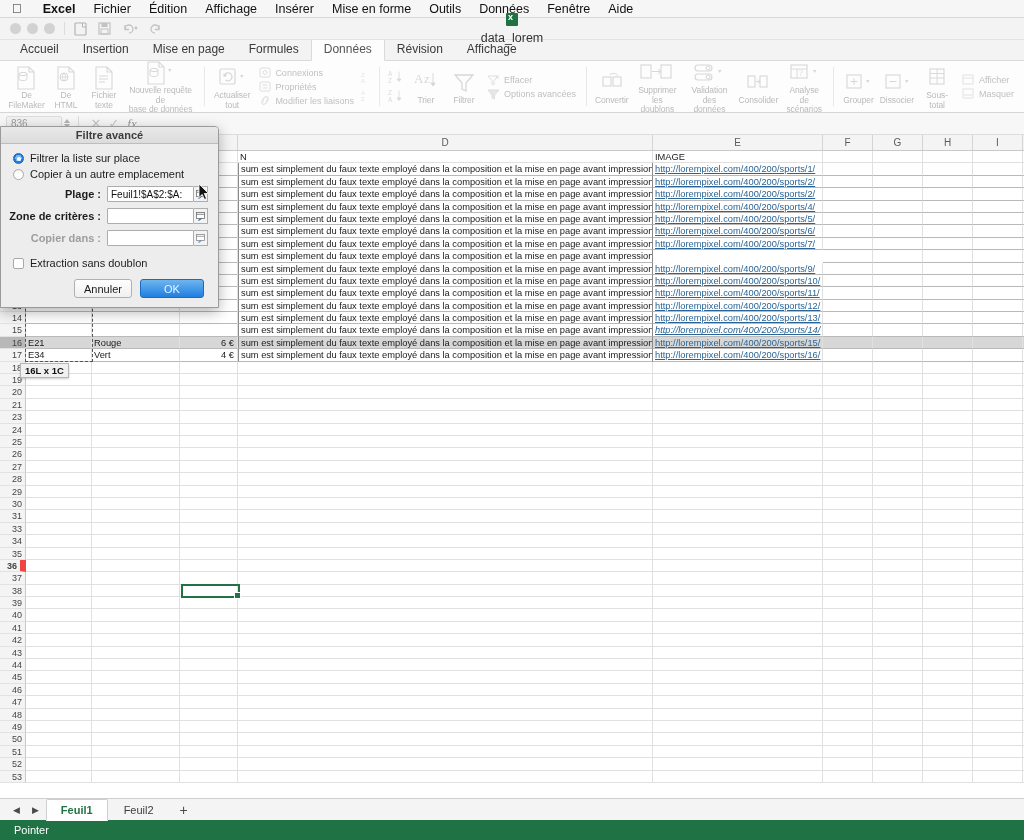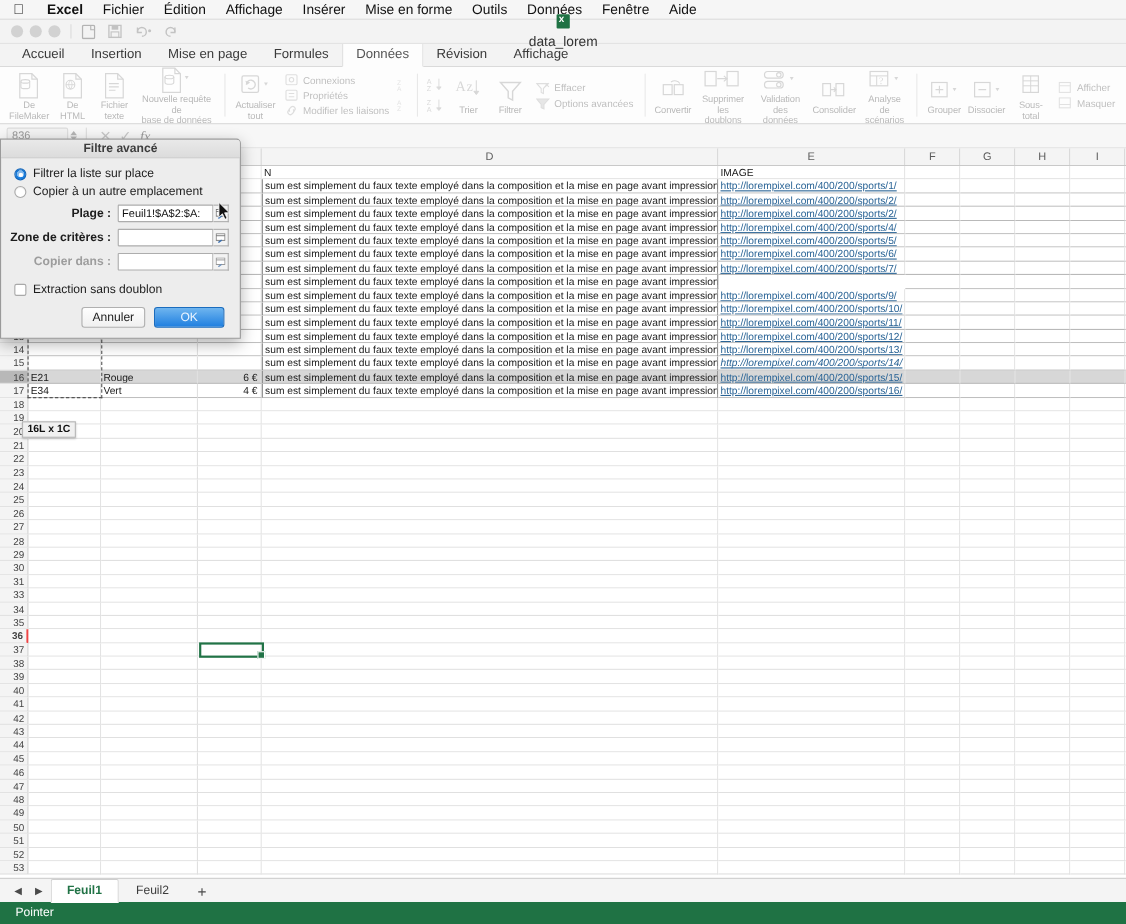--- a/index.html
+++ b/index.html
@@ -101,21 +101,21 @@
     flex:none; text-align:center; font-size:10px; color:#5b5b5b; line-height:16px;
     border-right:1px solid #d4d4d4; background:#f4f4f4;
   }
   .rows { position:relative; }
   .row { display:flex; height:12.4px; }
   .rh {
     width:26px; flex:none; font-size:9px; color:#444; text-align:right; padding-right:3px;
     line-height:12.4px; background:#f4f4f4; border-right:1px solid #c9c9c9;
     border-bottom:1px solid #e2e2e2;
   }
-  .rh.sel { font-weight:bold; border-right:2px solid #ef4444; }
+  .rh.sel { font-weight:bold; border-right:6px solid #ef4444; }
   .cell {
     flex:none; border-right:1px solid #e0e0e0; border-bottom:1px solid #e0e0e0;
     font-size:9.3px; line-height:12.4px; overflow:hidden; white-space:nowrap;
     padding-left:2px; background:#fff;
   }
   .cell.num { text-align:right; padding-right:3px; }
   .cell.link { color:#2a6496; text-decoration:underline; }
   .datarow .cell { border-bottom:1px solid #b9b9b9; }
   .datarow .cell.dataD { border-left:1px solid #8a8a8a; border-right:1px solid #8a8a8a;}
   .rowsel .cell { background:#d7d7d7; }
@@ -843,33 +843,20 @@
           <div class="cell num" style="width: 58px;"></div>
           <div class="cell" style="width: 415px;"></div>
           <div class="cell" style="width: 170px;"></div>
           <div class="cell" style="width: 50px;"></div>
           <div class="cell" style="width: 50px;"></div>
           <div class="cell" style="width: 50px;"></div>
           <div class="cell" style="width: 50px;"></div>
           <div class="cell" style="width: 50px;"></div>
         </div>
         <div class="row">
-          <div class="rh">22</div>
-          <div class="cell" style="width: 66px;"></div>
-          <div class="cell" style="width: 88px;"></div>
-          <div class="cell num" style="width: 58px;"></div>
-          <div class="cell" style="width: 415px;"></div>
-          <div class="cell" style="width: 170px;"></div>
-          <div class="cell" style="width: 50px;"></div>
-          <div class="cell" style="width: 50px;"></div>
-          <div class="cell" style="width: 50px;"></div>
-          <div class="cell" style="width: 50px;"></div>
-          <div class="cell" style="width: 50px;"></div>
-        </div>
-        <div class="row">
           <div class="rh">23</div>
           <div class="cell" style="width: 66px;"></div>
           <div class="cell" style="width: 88px;"></div>
           <div class="cell num" style="width: 58px;"></div>
           <div class="cell" style="width: 415px;"></div>
           <div class="cell" style="width: 170px;"></div>
           <div class="cell" style="width: 50px;"></div>
           <div class="cell" style="width: 50px;"></div>
           <div class="cell" style="width: 50px;"></div>
           <div class="cell" style="width: 50px;"></div>
@@ -1249,21 +1236,21 @@
           <div class="cell" style="width: 50px;"></div>
           <div class="cell" style="width: 50px;"></div>
           <div class="cell" style="width: 50px;"></div>
           <div class="cell" style="width: 50px;"></div>
           <div class="cell" style="width: 50px;"></div>
         </div>
       </div>
 
     <div class="activecell" id="activecell" style="left: 181px; top: 449px; width: 59px; height: 14px;"></div>
     <div class="antsel" id="antsel" style="left: 25px; top: 28.4px; width: 68px; height: 198.4px;"></div>
-    <div class="tiptag" id="seltip" style="left: 20px; top: 227.8px; margin-top: 20px;">16L x 1C</div>
+    <div class="tiptag" id="seltip" style="left: 20px; top: 227.8px;">16L x 1C</div>
   </div>
 
   <div class="dialog">
     <div class="dlg-title">Filtre avancé</div>
     <div class="dlg-body">
 
       <div class="radio-row">
         <span class="radio on"></span>
         <span class="txt">Filtrer la liste sur place</span>
       </div>

